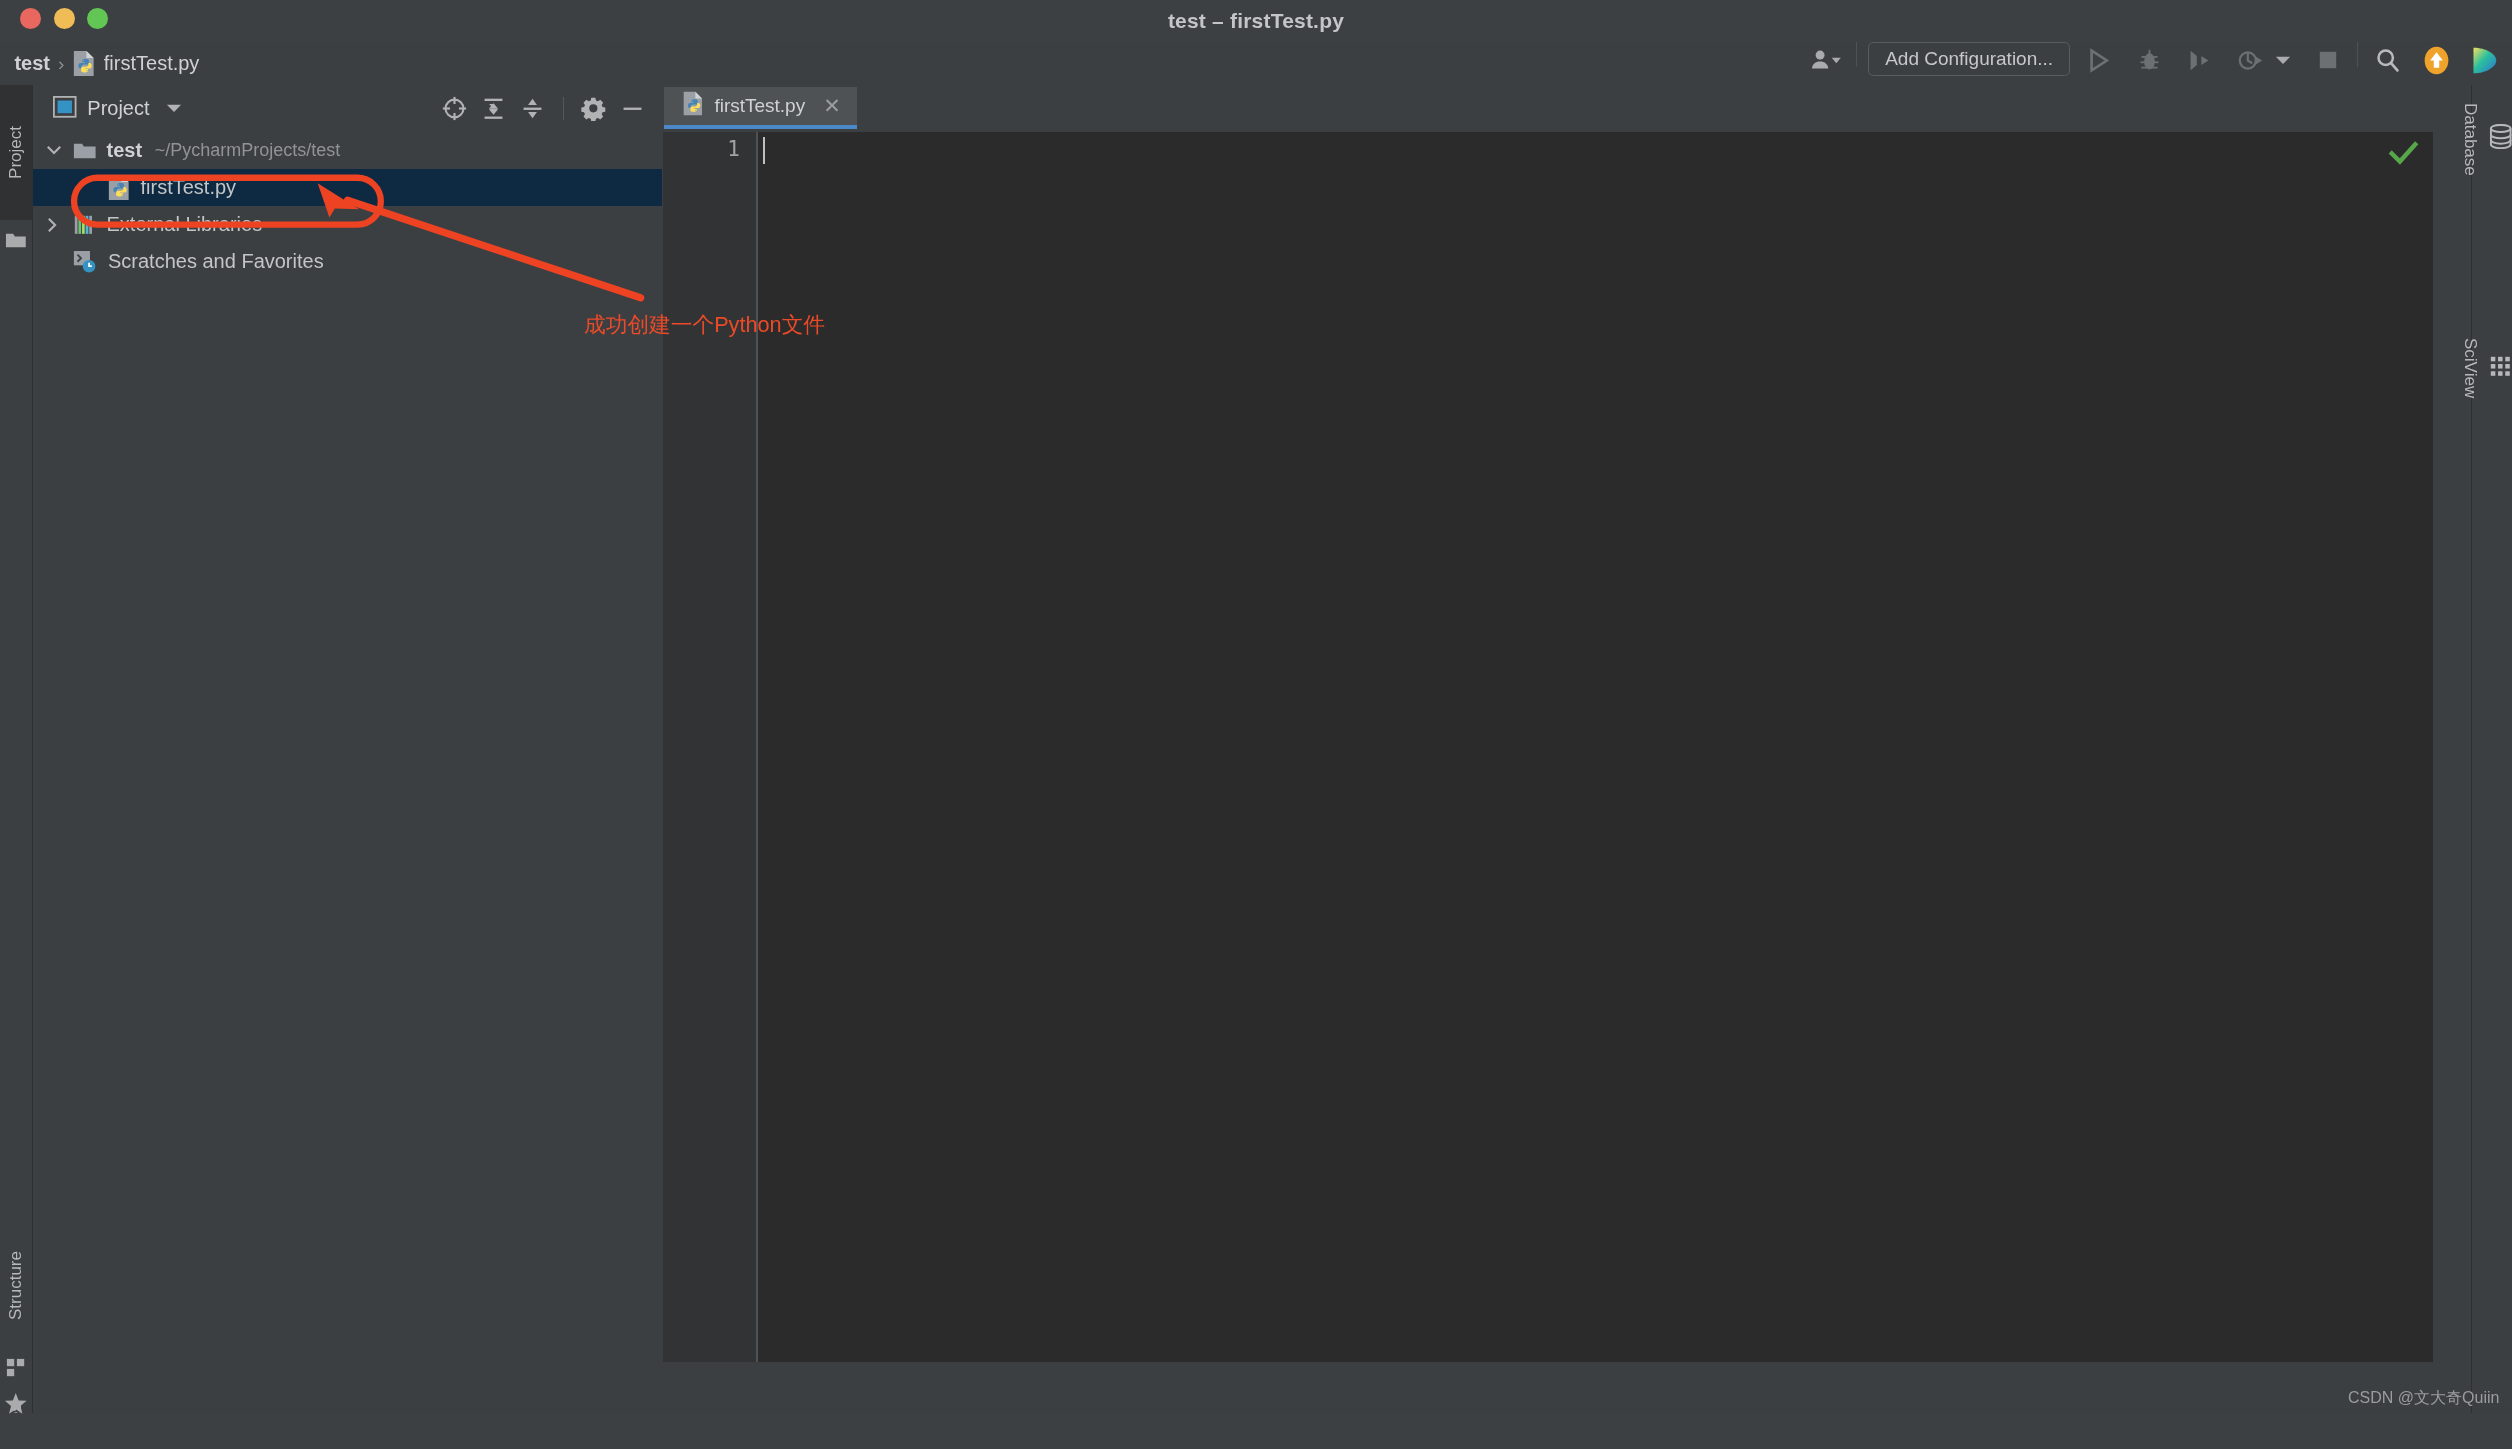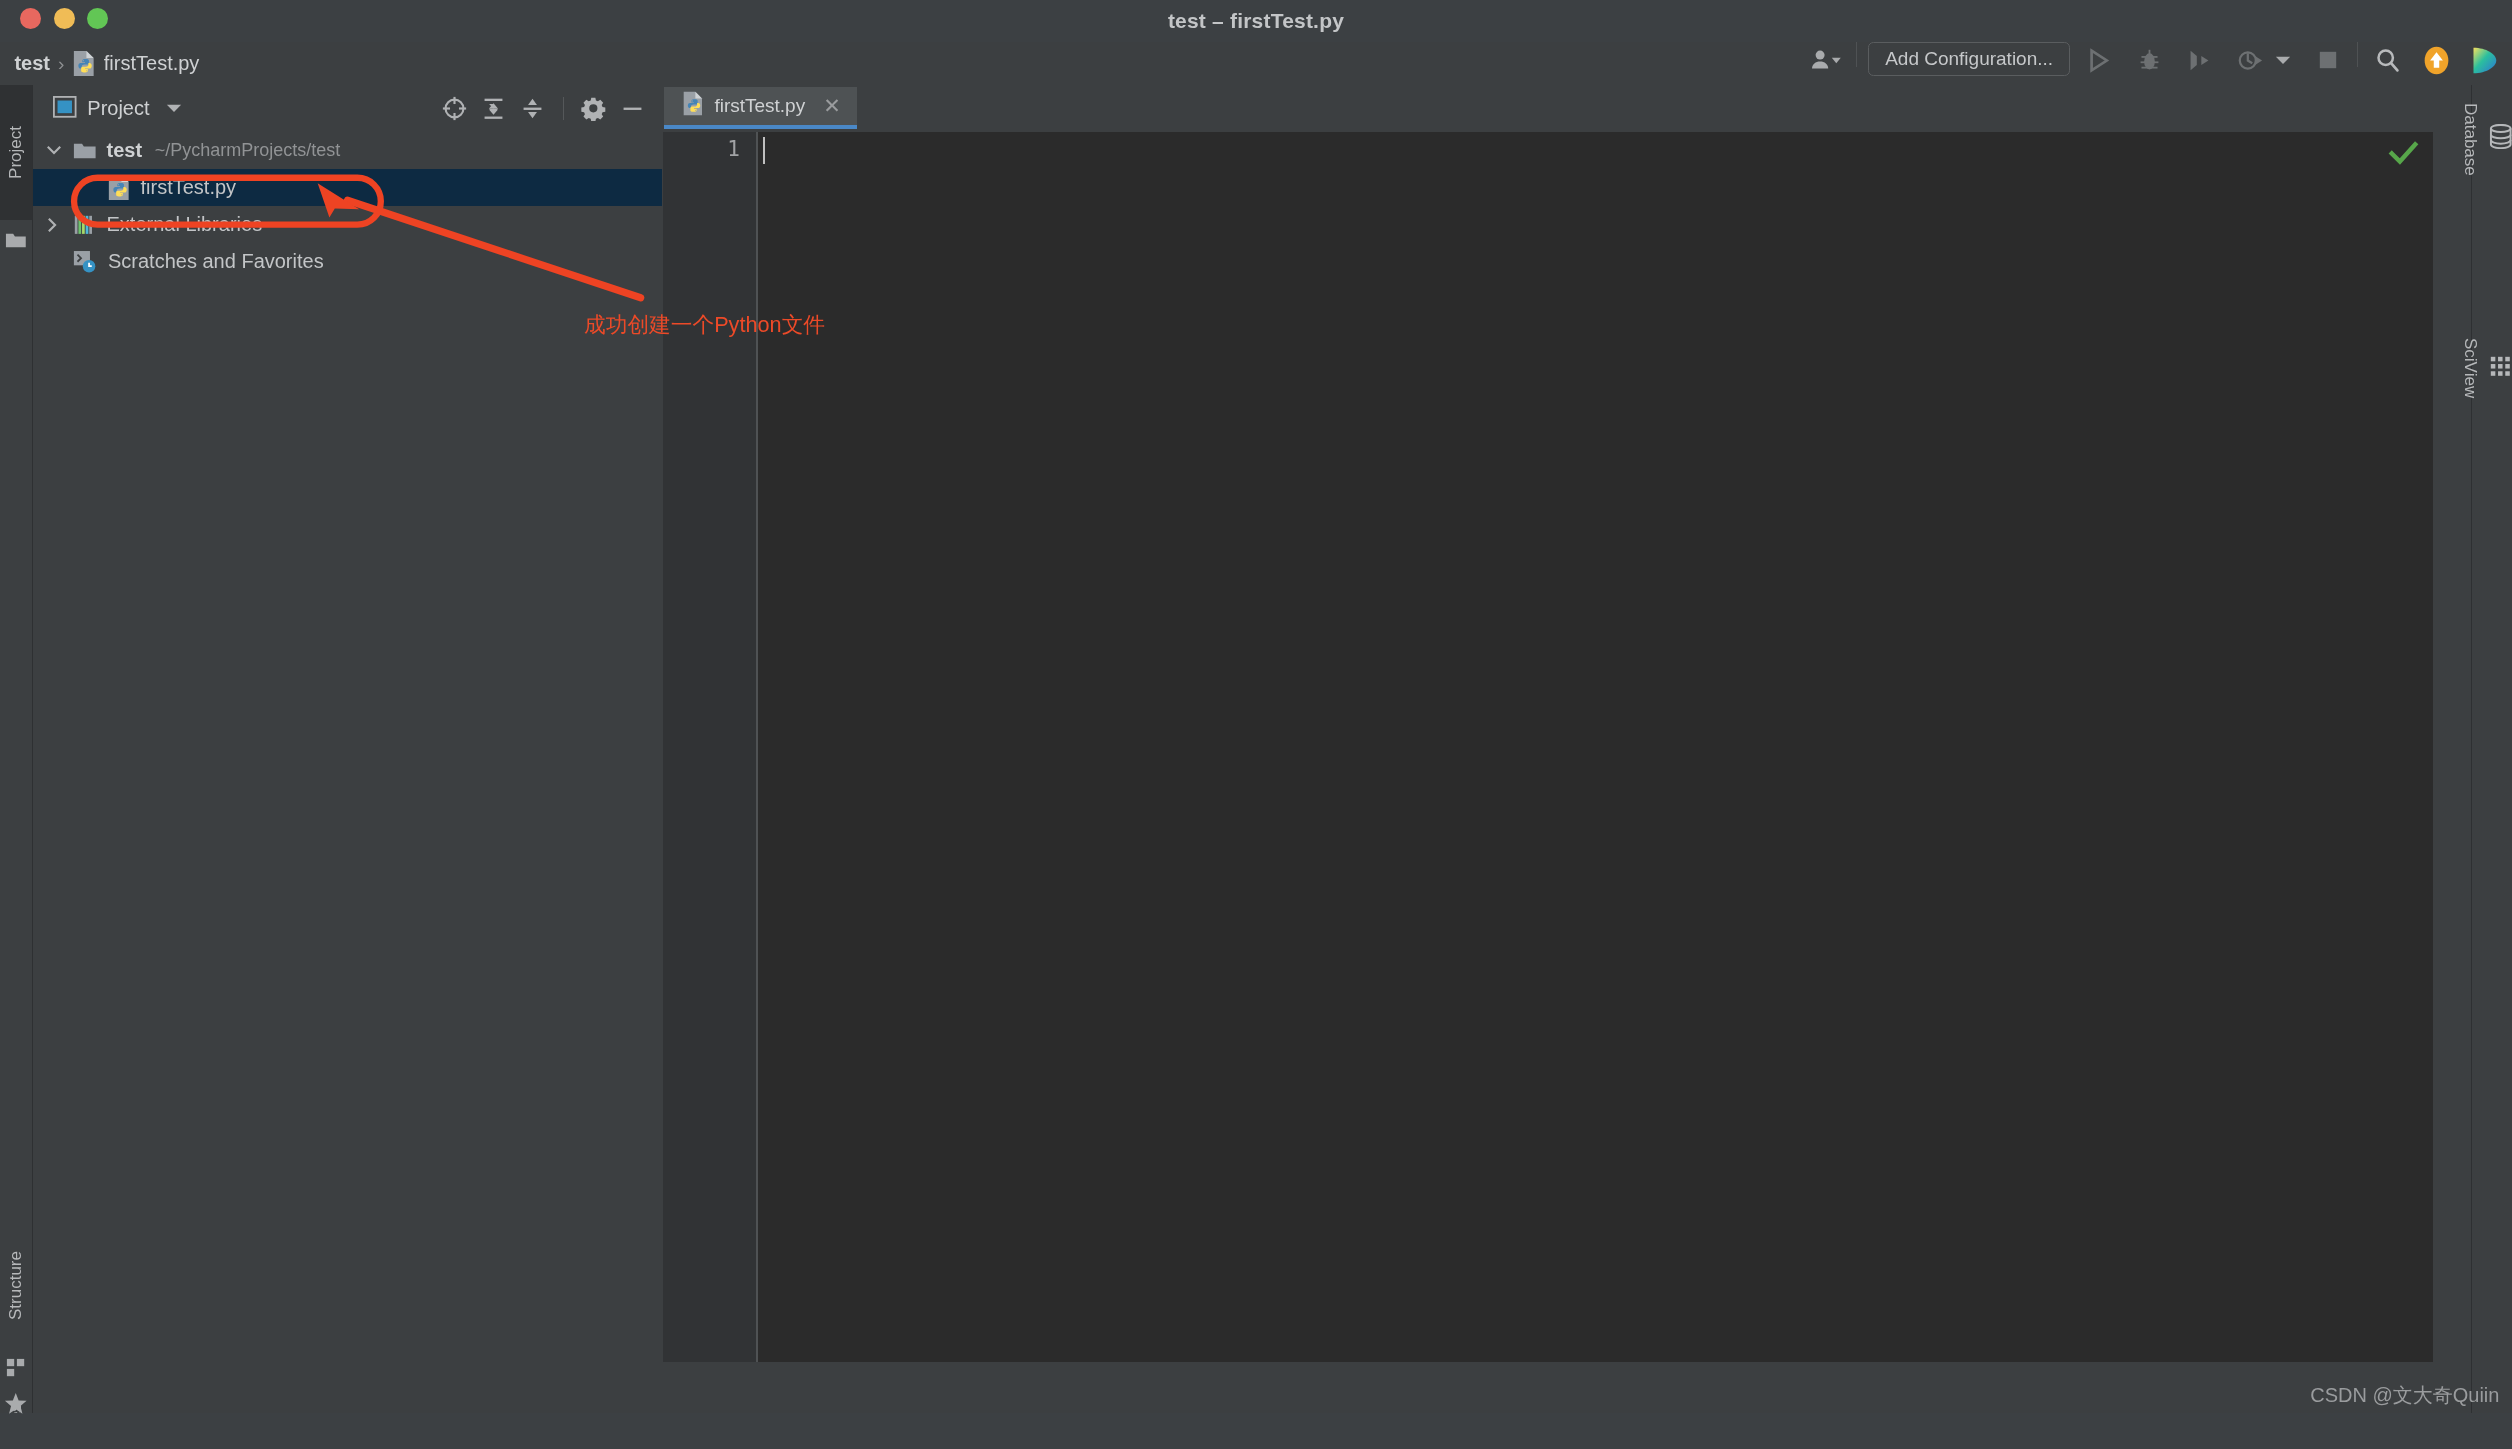--- a/index.html
+++ b/index.html
@@ -292,21 +292,21 @@
     font-size: 21.7px;
     color: #ec4a28;
     white-space: nowrap;
     margin-left: 8px;
   }
 
   
   .watermark {
     position: absolute;
     right: 12.6px; bottom: 40px;
-    font-size: 20px;
+    font-size: 16px;
     color: #9a9c9e;
   }
 
   
   .py-file-icon { position: relative; width: 23.5px; height: 27px; display:inline-block; }
 </style>
 </head>
 <body>
 
 <div id="app">

